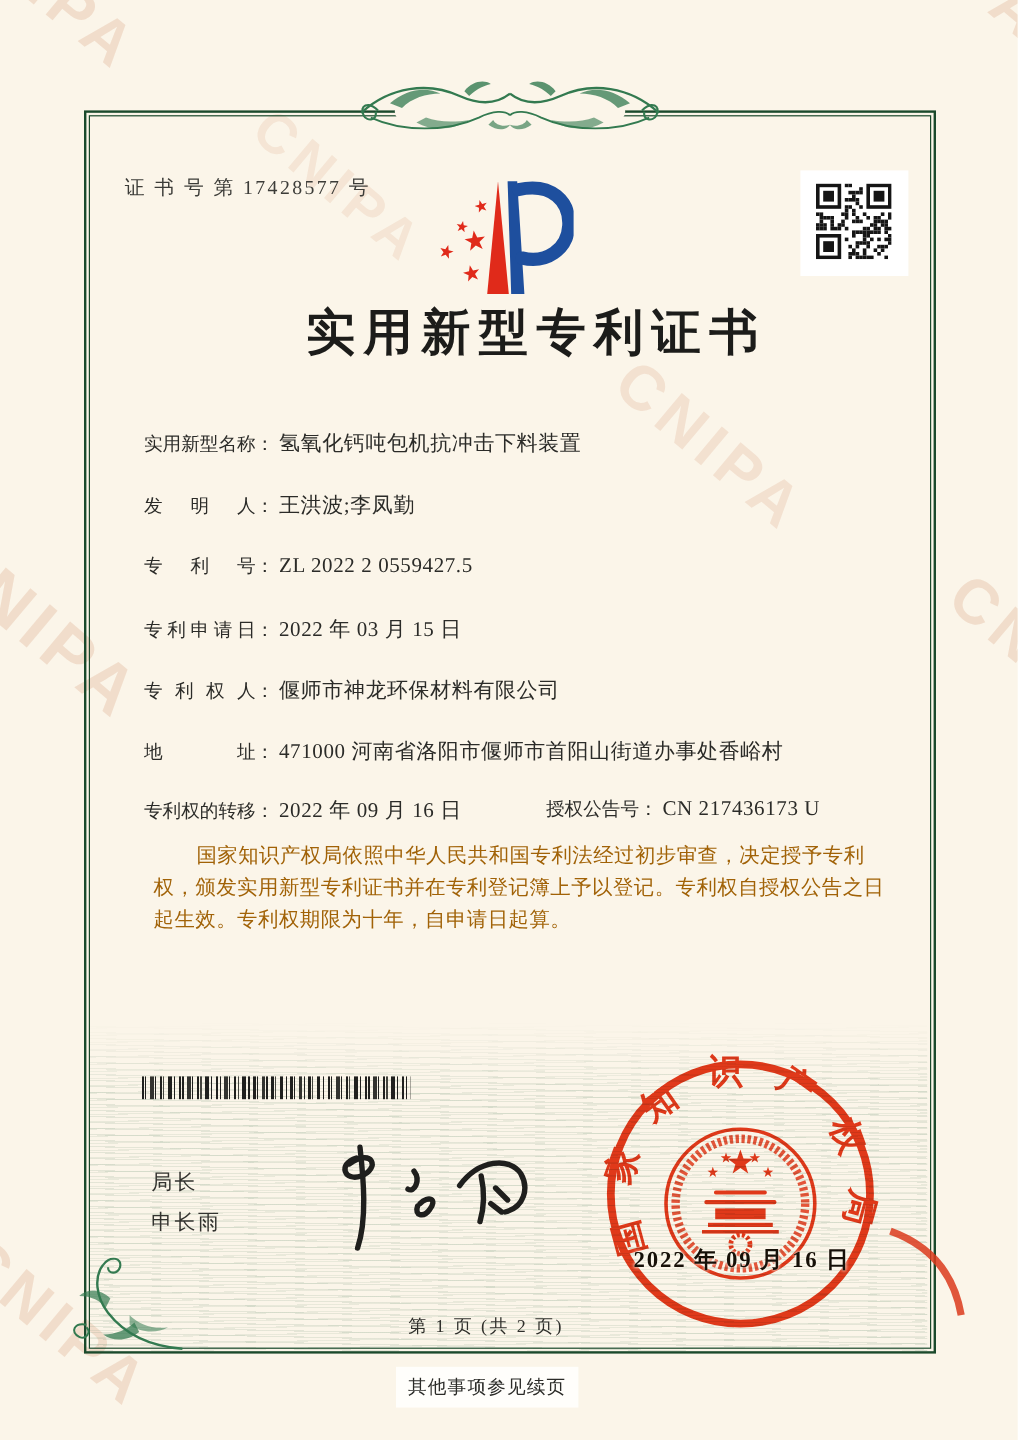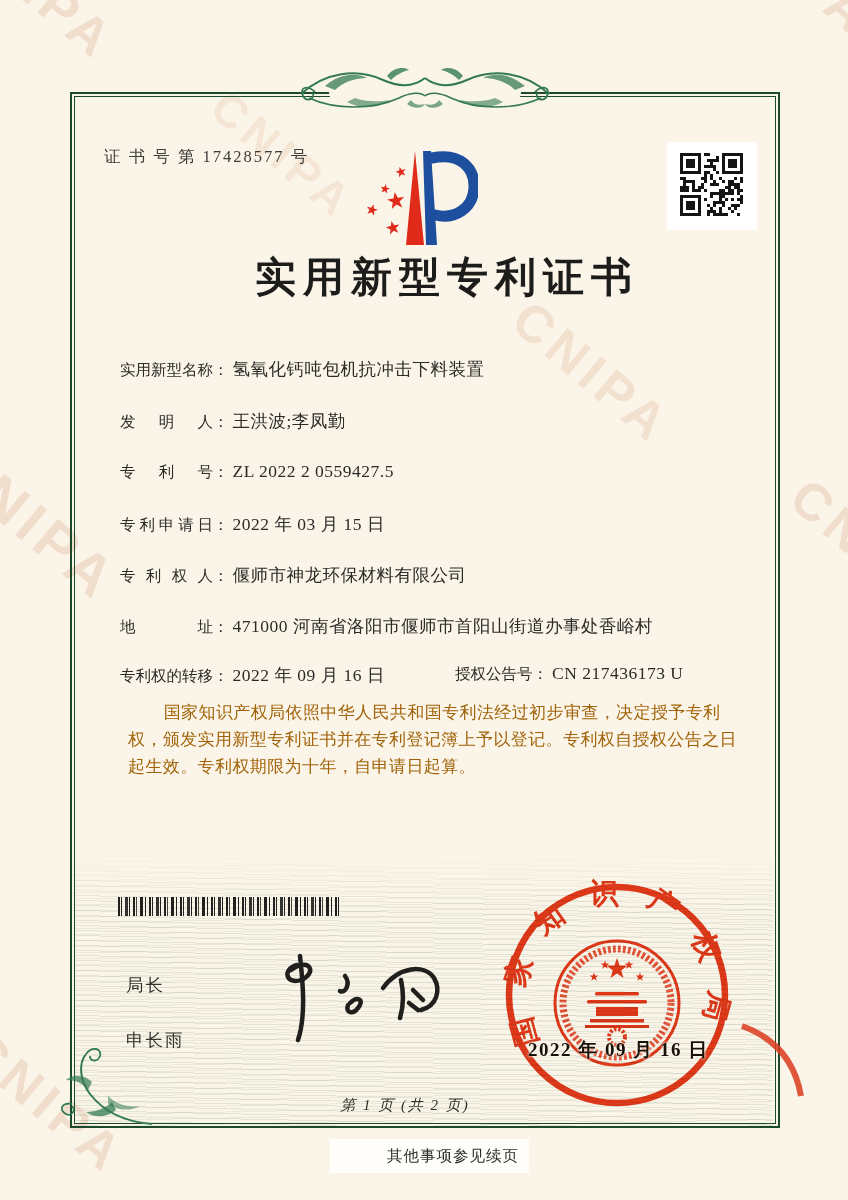--- a/index.html
+++ b/index.html
@@ -85,26 +85,26 @@
     mix-blend-mode:multiply;opacity:0.95;
   }
   .seal-date{
     position:absolute;left:528px;top:1037px;z-index:4;
     font-size:19px;letter-spacing:1.5px;color:#161008;font-weight:bold;
     text-shadow:0 0 3px rgba(253,248,238,0.9), 0 0 3px rgba(253,248,238,0.9);
     white-space:nowrap;
   }
   .page-no{
     position:absolute;left:300px;top:1096px;width:210px;text-align:center;
-    font-size:15px;letter-spacing:2px;color:#2f2f2b;z-index:2;font-style:italic;
+    font-size:15px;letter-spacing:2px;color:#2f2f2b;z-index:2;
   }
   .cont-note{
     position:absolute;left:330px;top:1139px;width:152px;height:34px;
     background:#fffefb;z-index:2;display:flex;align-items:center;justify-content:center;
-    font-size:15.5px;letter-spacing:1px;color:#2b2b28;padding-left:47px;
+    font-size:15.5px;letter-spacing:1px;color:#2b2b28;
   }
   .sig{position:absolute;left:253px;top:948px;z-index:2;}
   .logo{position:absolute;left:360px;top:146px;z-index:2;}
   .ornament-top{position:absolute;left:295px;top:64px;z-index:2;}
   .ornament-bl{position:absolute;left:56px;top:1048px;z-index:2;}
   .arc-extra{position:absolute;left:0;top:0;z-index:3;}
 </style>
 </head>
 <body>
 
@@ -325,21 +325,21 @@
   <span class="fvalue">CN 217436173 U</span>
 </div>
 
 <div class="paras">
   <p>国家知识产权局依照中华人民共和国专利法经过初步审查，决定授予专利权，颁发实用新型专利证书并在专利登记簿上予以登记。专利权自授权公告之日起生效。专利权期限为十年，自申请日起算。</p>
 </div>
 
 <div class="barcode"></div>
 
 <div class="officer" style="top:973px;">局长</div>
-<div class="officer" style="top:1028px;">申长雨</div>
+<div class="officer" style="top:1006px;">申长雨</div>
 
 <svg class="sig" width="195" height="95" viewBox="0 0 195 95">
   <g fill="none" stroke="#1f1f1d" stroke-width="4.5" stroke-linecap="round" stroke-linejoin="round">
     <path d="M38,22 C58,8 64,26 48,32 C34,37 28,22 44,17"></path>
     <path d="M47,8 C50,35 53,68 45,92"></path>
     <path d="M92,28 C98,36 92,46 87,43"></path>
     <path d="M97,55 C104,48 112,51 105,60 C100,67 92,65 95,57"></path>
     <path d="M130,40 C146,18 172,16 181,30 C188,42 184,58 168,62"></path>
     <path d="M148,32 C151,46 150,60 147,70"></path>
     <path d="M160,42 L170,52"></path>

